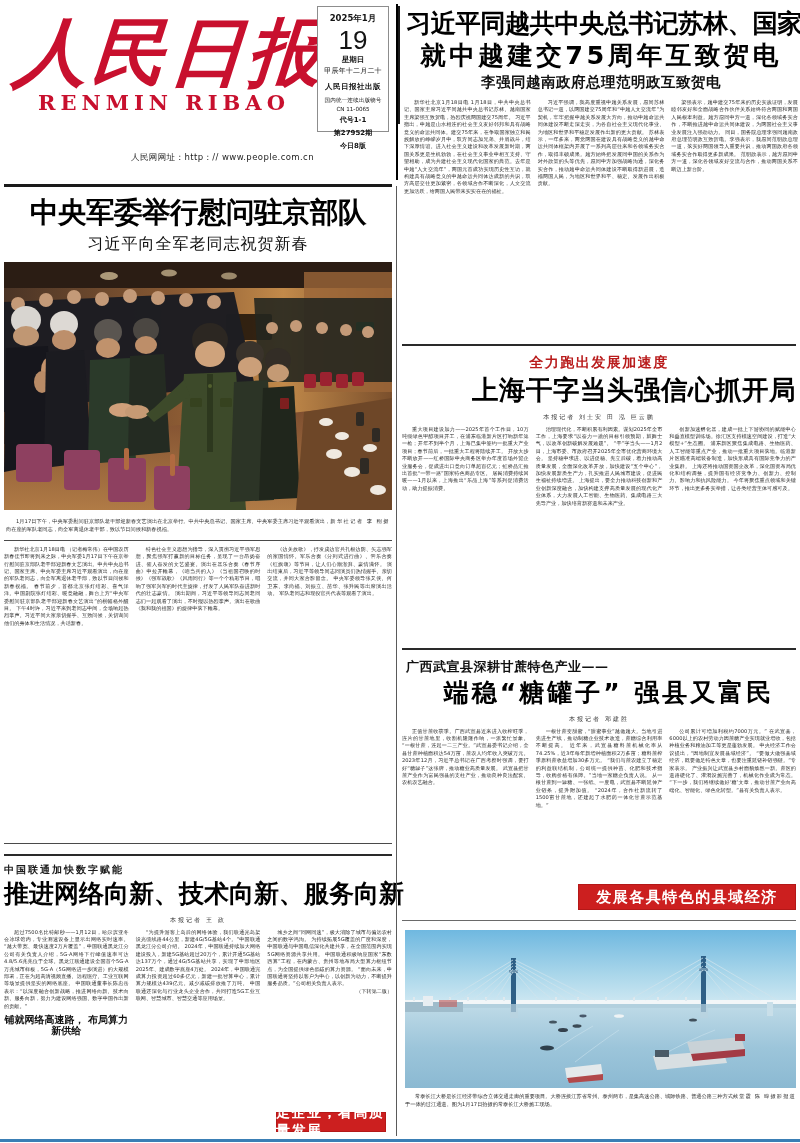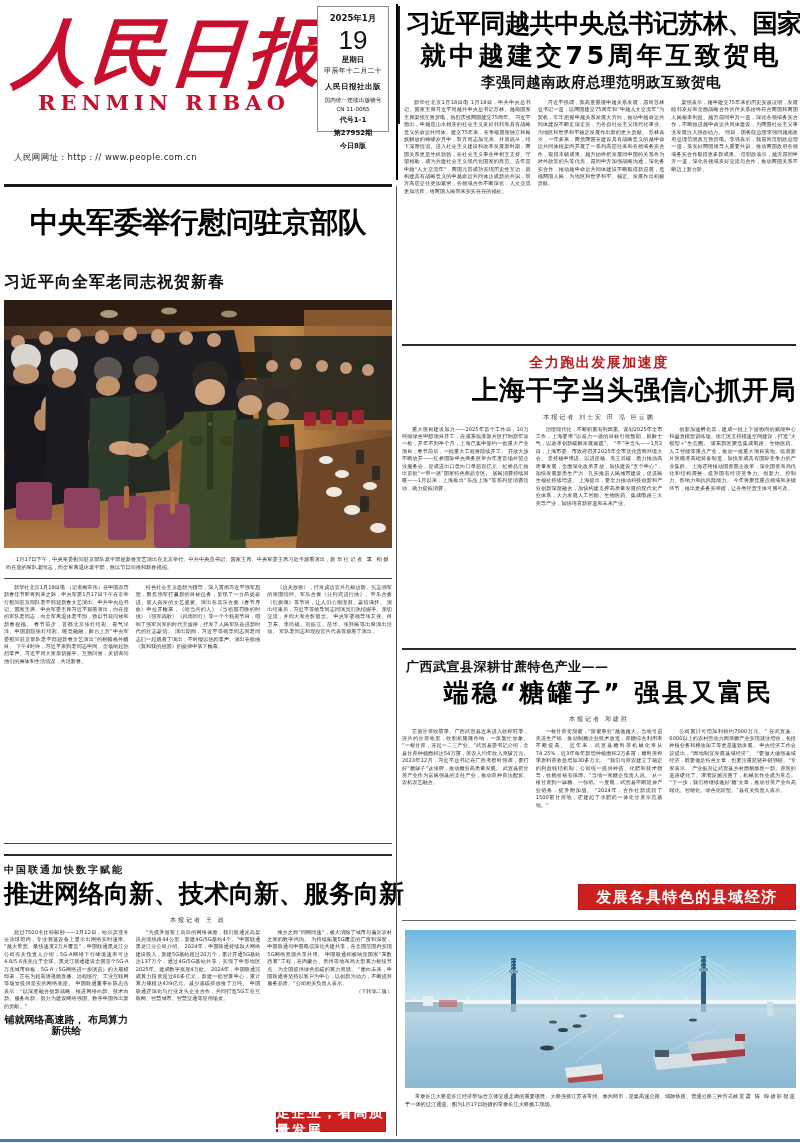--- a/index.html
+++ b/index.html
@@ -22,21 +22,21 @@
     text-align: center; white-space: nowrap;
     transform: skewX(-4deg);
   }
   .logo-py {
     font-family: "DejaVu Serif", "Liberation Serif", serif;
     font-size: 21px; font-weight: 700; color: #c8102e;
     letter-spacing: 5px; text-align: center; margin-top: -6px;
   }
   .site-url {
     position: absolute; left: 14px; top: 152px; width: 300px;
-    text-align: left; font-size: 8.5px; color: #1d1d1d; letter-spacing: .4px;
+    text-align: right; font-size: 8.5px; color: #1d1d1d; letter-spacing: .4px;
   }
   .datebox {
     position: absolute; right: 6px; top: 6px; width: 72px; height: 126px;
     border: 1.5px solid #8d8d8d; background: #fff;
     display: flex; flex-direction: column; align-items: center;
     padding-top: 6px; gap: 1px;
   }
   .dt-ym { font-size: 8.5px; font-weight: 700; }
   .dt-day { font-size: 26px; font-weight: 400; line-height: 28px; font-family:"Liberation Sans",sans-serif;}
   .dt-wk { font-size: 7.5px; font-weight: 700; }
@@ -77,30 +77,30 @@
 
   
   .hr-thick { height: 2.5px; background: #1a1a1a; }
   .hr-thin  { height: 1px; background: #4a4a4a; }
   .hr-mid   { height: 1.6px; background: #2a2a2a; }
 
   .leftmain { position: absolute; left: 4px; top: 184px; width: 388px; }
   .lm-h1 {
     font-family: "DejaVu Sans", sans-serif; font-weight: 700;
     font-size: 28.5px; line-height: 37px; text-align: center;
-    letter-spacing: -0.5px; color: #000; white-space: nowrap; margin-top: 17px;
+    letter-spacing: -0.5px; color: #000; white-space: nowrap; margin-top: 7px;
   }
   .lm-h2 {
     font-family: "DejaVu Sans", sans-serif; font-weight: 700;
     font-size: 28.5px; line-height: 37px; text-align: center;
     letter-spacing: 2.5px; color: #000; white-space: nowrap;
   }
   .lm-sub {
-    font-family: "DejaVu Sans", sans-serif; font-weight: 700;
-    font-size: 16px; line-height: 25px; letter-spacing: 1px; color: #111; margin-top: 28px;
+    font-family: "DejaVu Sans", sans-serif; font-weight: 400;
+    font-size: 16px; line-height: 25px; text-align: center; letter-spacing: 1px; color: #111;
   }
   .photo-main {
     margin-top: 6px; width: 388px; height: 248px; position: relative; overflow: hidden;
     background: #6b4a33;
   }
   .cap {
     font-size: 5.2px; line-height: 8.6px; color: #2b2b2b; text-align: justify;
     padding: 7px 2px 4px 2px; text-indent: 10px;
   }
   .cap .credit { float: right; text-indent: 0; letter-spacing: 1.5px; }

